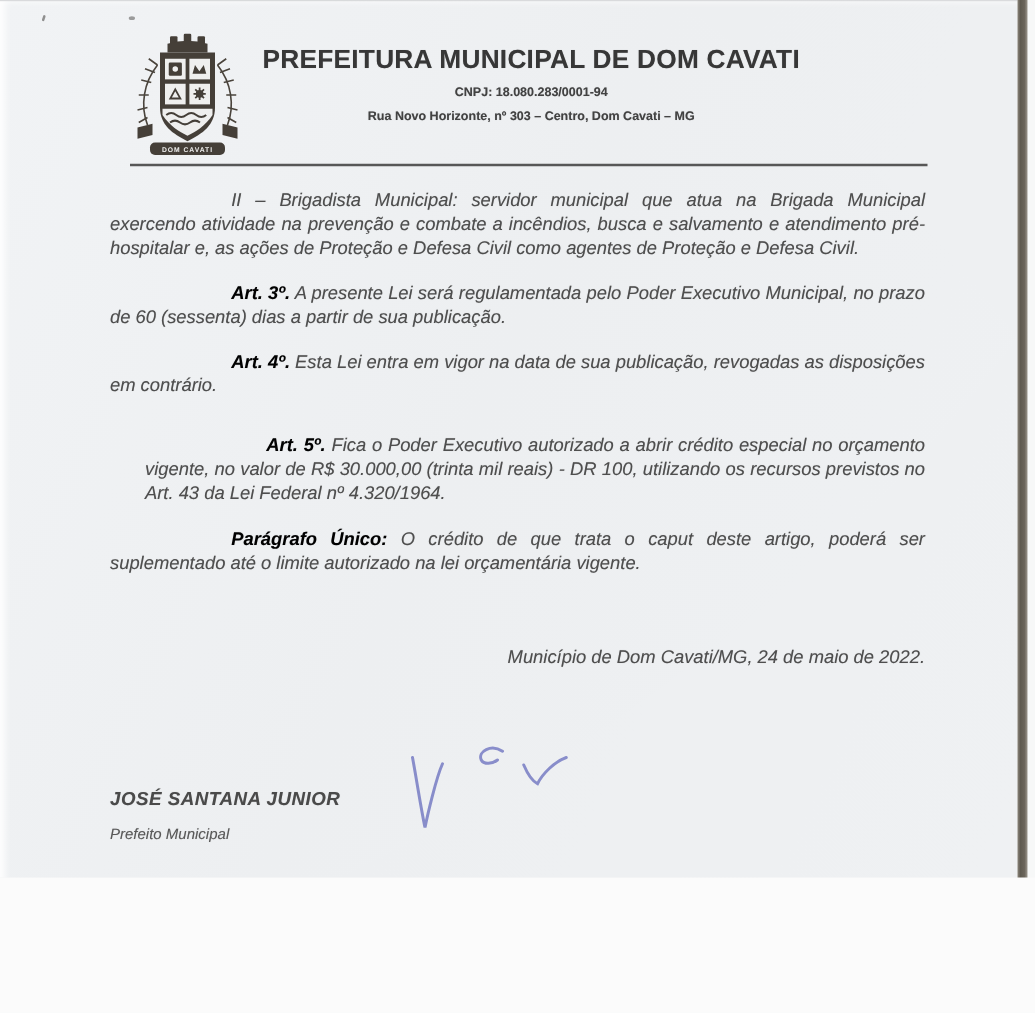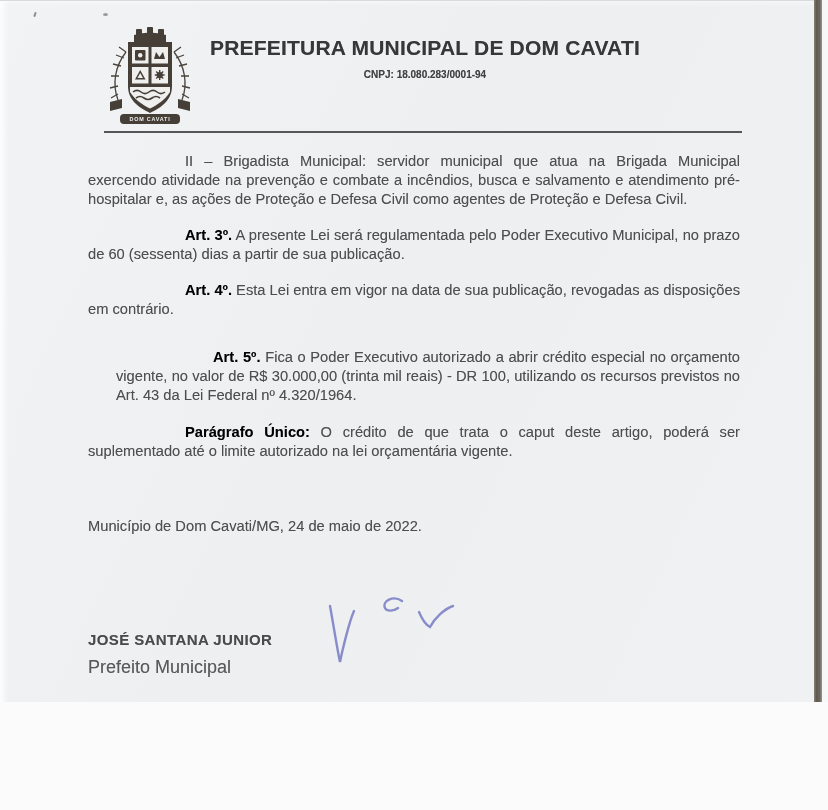--- a/index.html
+++ b/index.html
@@ -50,31 +50,32 @@
     position: absolute; left: 104px; top: 131px;
     width: 638px; height: 2px; background: #575757;
   }
 
   
   .content {
     position: absolute; left: 88px; top: 152px; width: 652px;
     font-size: 14.7px; line-height: 19px; color: #4e4e4e;
     text-align: justify;
     text-shadow: 0 0 0.6px rgba(90,90,90,0.4);
+    font-style: italic;
   }
   .content p { text-indent: 97px; margin-bottom: 17px; }
   .content p.sp-lg { margin-bottom: 29px; }
   .content p.sp-md { margin-bottom: 18px; margin-left: 28px; }
   .lead { font-weight: bold; color: #000000; }
-  .dateline { text-align: left; text-indent: 0 !important; margin-top: 56px; }
+  .dateline { text-align: right; text-indent: 0 !important; margin-top: 56px; }
 
   
   .signature { position: relative; margin-top: 94px; text-align: left; text-indent: 0; }
   .sig-name { font-size: 15px; font-weight: bold; color: #4a4a4a; letter-spacing: 0.4px; line-height: 19px; }
-  .sig-role { font-size: 18px; color: #595959; margin-top: 9px; line-height: 19px; }
+  .sig-role { font-size: 12px; color: #595959; margin-top: 9px; line-height: 19px; }
   .sig-scribble { position: absolute; left: 235px; top: -34px; width: 142px; height: 80px; pointer-events: none; }
 </style>
 </head>
 <body>
 
 <div class="viewport">
   <div class="paper"></div>
   <div class="scan-edge"></div>
   <div class="speck s1"></div>
   <div class="speck s2"></div>
@@ -120,20 +121,21 @@
 
     <path d="M8,76 l12,-3 l0,9 l-12,3 Z" fill="#453f38"></path>
     <path d="M88,76 l-12,-3 l0,9 l12,3 Z" fill="#453f38"></path>
     <rect x="18" y="88" width="60" height="10" rx="4" fill="#453f38"></rect>
     <text x="48" y="95.4" text-anchor="middle" font-size="5.4" font-weight="bold" letter-spacing="0.8" fill="#efefee" font-family="Liberation Sans, sans-serif">DOM CAVATI</text>
   </svg>
 
   <div class="head-text">
     <div class="head-title">PREFEITURA MUNICIPAL DE DOM CAVATI</div>
     <div class="head-sub first">CNPJ: 18.080.283/0001-94</div>
+    <div class="head-sub">Rua Novo Horizonte, nº 303 – Centro, Dom Cavati – MG</div>
   </div>
   <div class="head-rule"></div>
 
   <div class="content">
     <p><b class="lead"></b> <span>II – Brigadista Municipal: servidor municipal que atua na Brigada Municipal exercendo atividade na prevenção e combate a incêndios, busca e salvamento e atendimento pré-hospitalar e, as ações de Proteção e Defesa Civil como agentes de Proteção e Defesa Civil.</span></p>
 
     <p><b class="lead">Art. 3º.</b> <span>A presente Lei será regulamentada pelo Poder Executivo Municipal, no prazo de 60 (sessenta) dias a partir de sua publicação.</span></p>
 
     <p class="sp-lg"><b class="lead">Art. 4º.</b> <span>Esta Lei entra em vigor na data de sua publicação, revogadas as disposições em contrário.</span></p>
 

